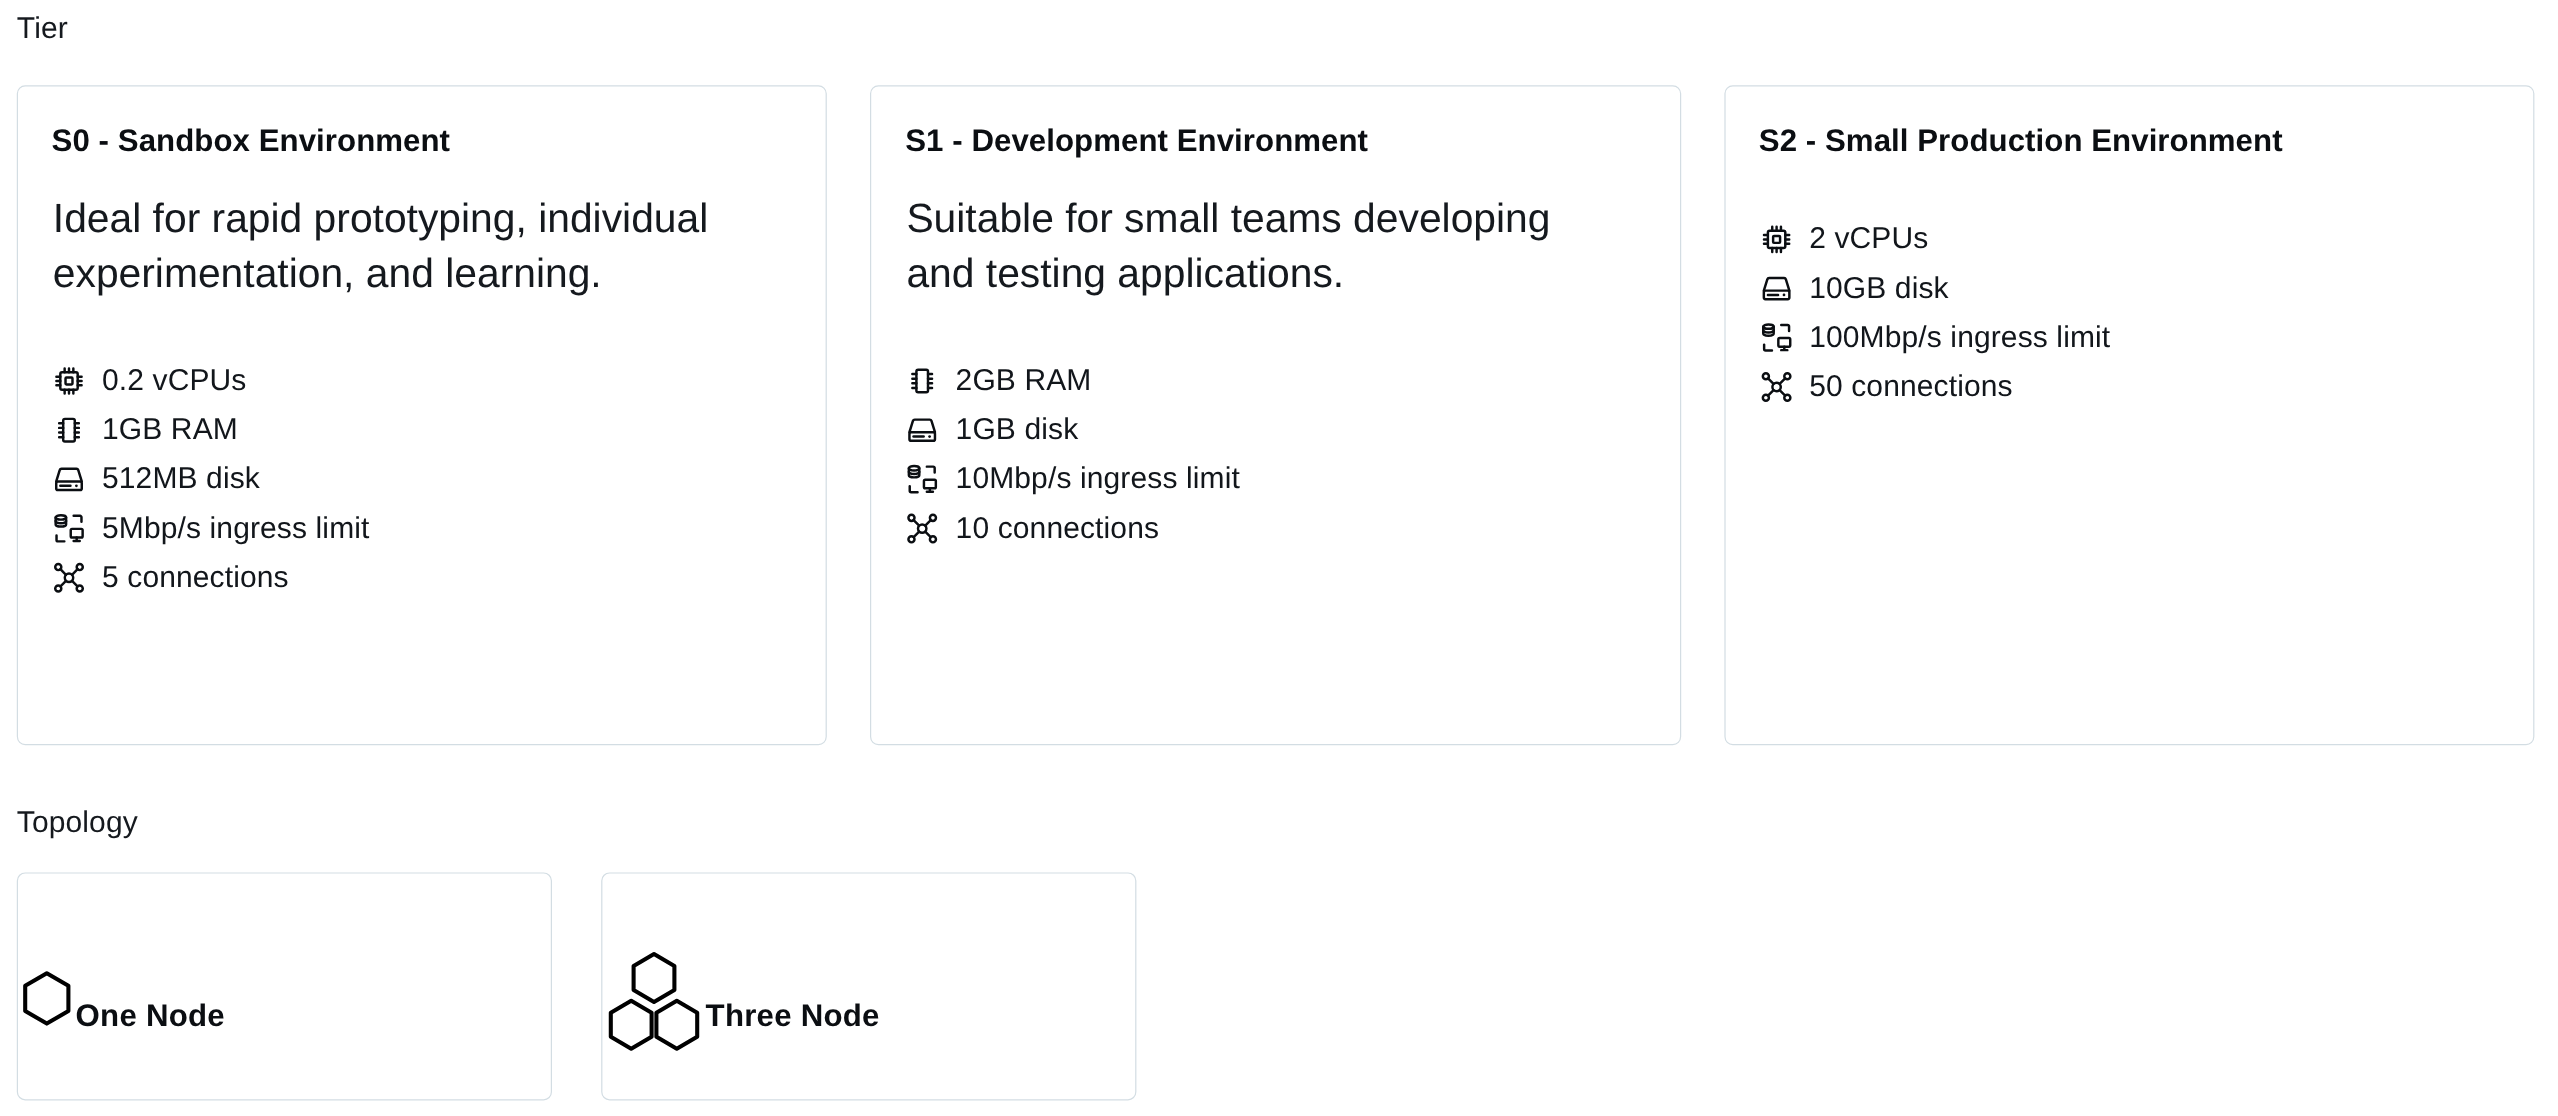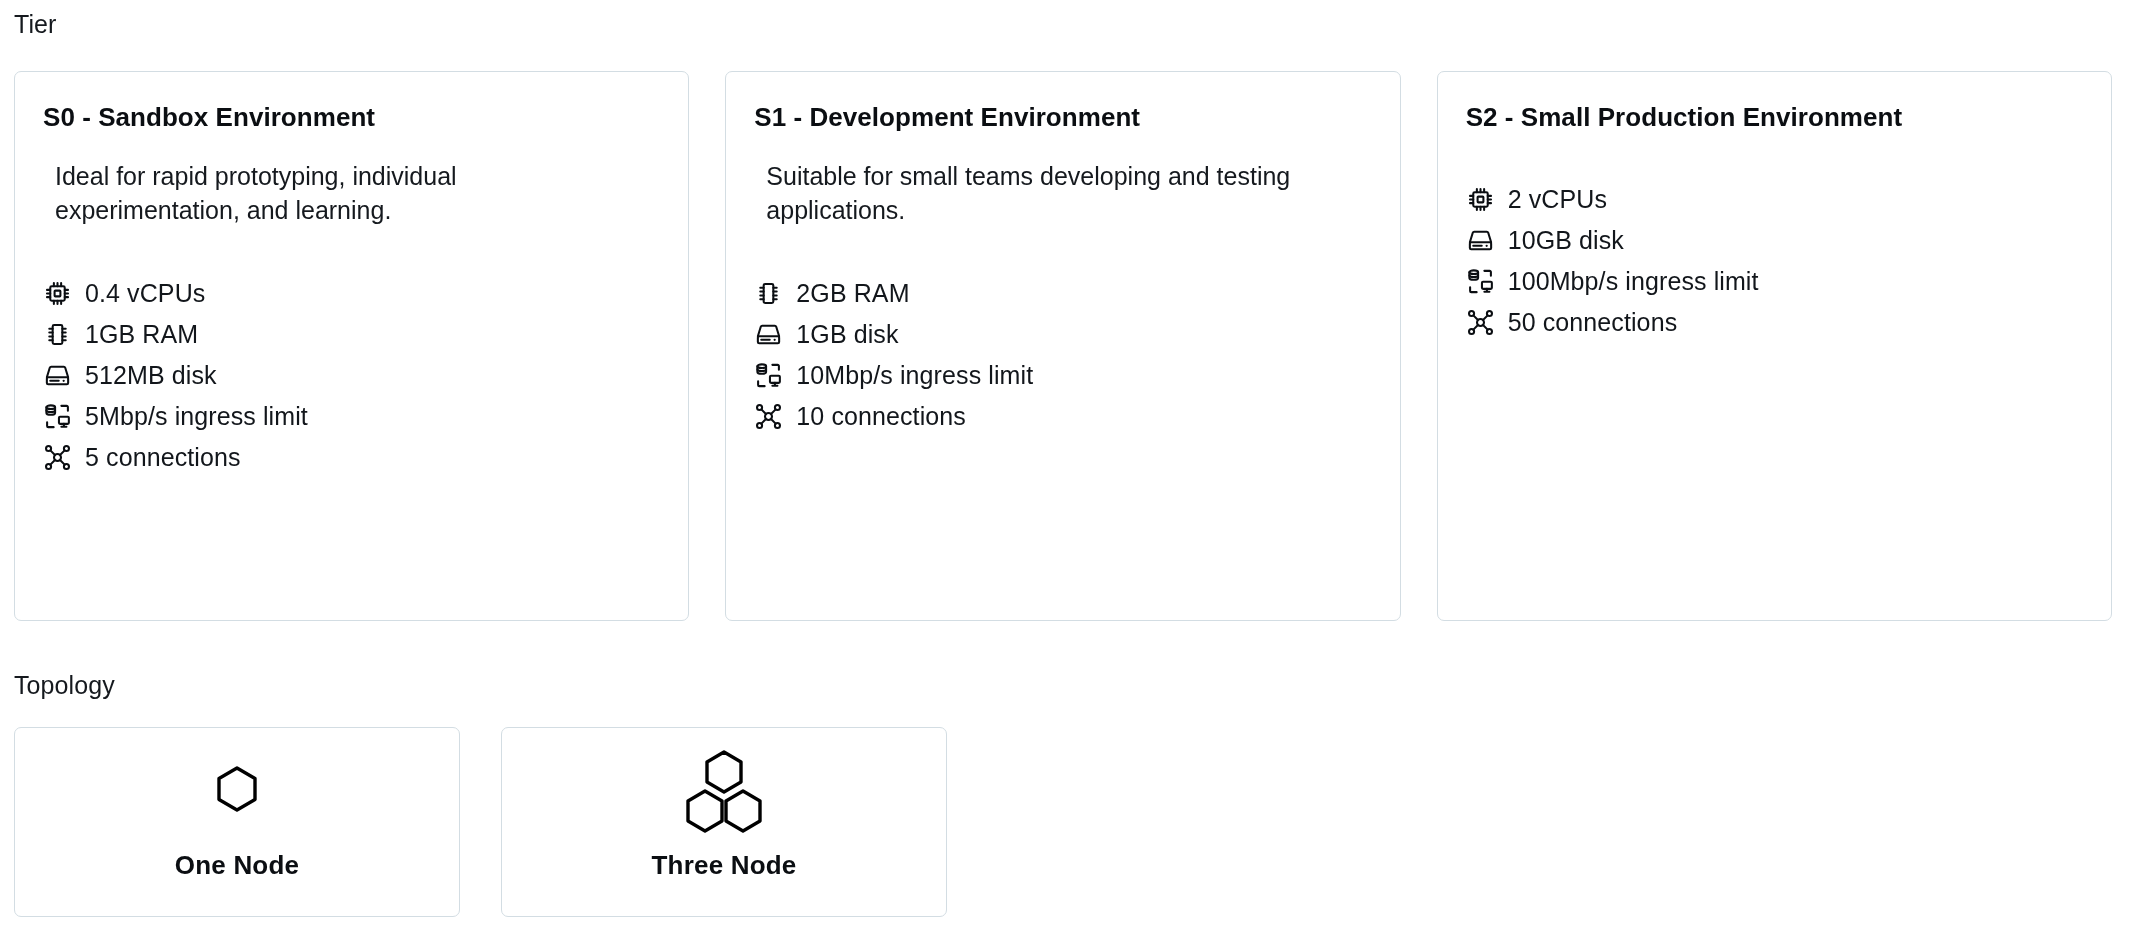--- a/index.html
+++ b/index.html
@@ -57,25 +57,25 @@
   }
   .tier-card-title {
     font-size: 26px;
     font-weight: 700;
     color: #0b0e12;
     line-height: 1.18;
     letter-spacing: 0.05px;
     margin: 0 0 26px 0;
   }
   .tier-card-desc {
-    font-size: 25px;
+    font-size: 34px;
     font-weight: 400;
     color: #15191e;
     line-height: 1.36;
-    margin: 12px;
+    margin: 1px;
     max-width: 96%;
   }
   .spec-wrap {
     margin-top: 46px;
   }
   .spec-row {
     display: flex;
     align-items: center;
     gap: 13px;
     height: 41px;
@@ -105,21 +105,21 @@
     display: flex;
     gap: 41px;
   }
   .topo-card {
     width: 446px;
     height: 190px;
     background: #ffffff;
     border: 1.6px solid #d3dde3;
     border-radius: 7px;
     display: flex;
-    flex-direction: column;
+    flex-direction: row;
     align-items: center;
     justify-content: flex-start;
     padding-top: 26px;
     cursor: pointer;
   }
   .topo-icon {
     height: 76px;
     display: flex;
     align-items: center;
     justify-content: center;
@@ -149,21 +149,21 @@
         <div class="spec-wrap">
           <div class="spec-row">
             <span class="spec-icon">
               <svg viewBox="0 0 24 24" stroke="currentColor" fill="none" stroke-width="1.7" stroke-linecap="round" stroke-linejoin="round">
         <rect x="6" y="6" width="12" height="12" rx="1.2"></rect>
         <rect x="9.6" y="9.6" width="4.8" height="4.8" rx="0.6"></rect>
         <path d="M9 6V3.3M12 6V3.3M15 6V3.3M9 20.7V18M12 20.7V18M15 20.7V18
                  M6 9H3.3M6 12H3.3M6 15H3.3M20.7 9H18M20.7 12H18M20.7 15H18"></path>
       </svg>
             </span>
-            <span class="spec-text">0.4 vCPUs</span>
+            <span class="spec-text">0.2 vCPUs</span>
           </div>
           <div class="spec-row">
             <span class="spec-icon">
               <svg viewBox="0 0 24 24" stroke="currentColor" fill="none" stroke-width="1.7" stroke-linecap="round" stroke-linejoin="round">
         <rect x="8" y="4.2" width="8" height="15.6" rx="1.2"></rect>
         <path d="M8 7.2H5.2M8 10.4H5.2M8 13.6H5.2M8 16.8H5.2
                  M18.8 7.2H16M18.8 10.4H16M18.8 13.6H16M18.8 16.8H16"></path>
       </svg>
             </span>
             <span class="spec-text">1GB RAM</span>

